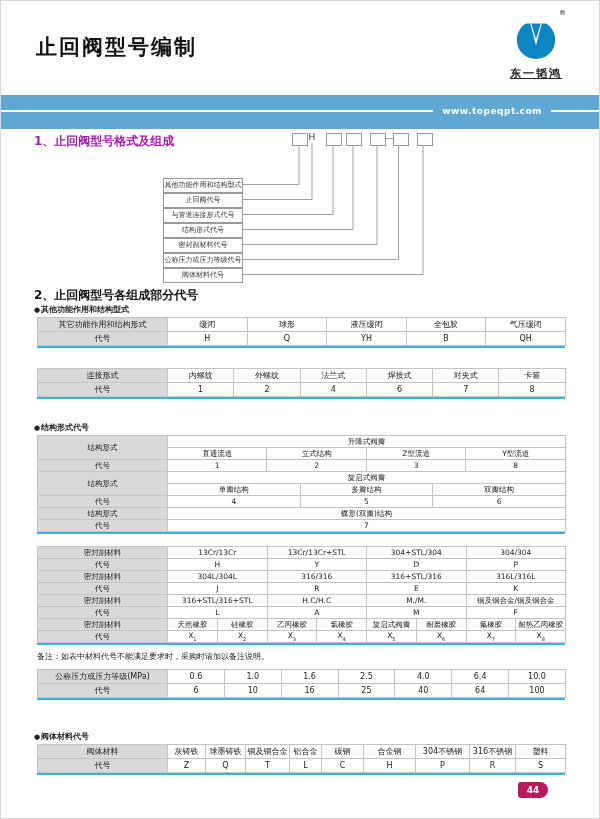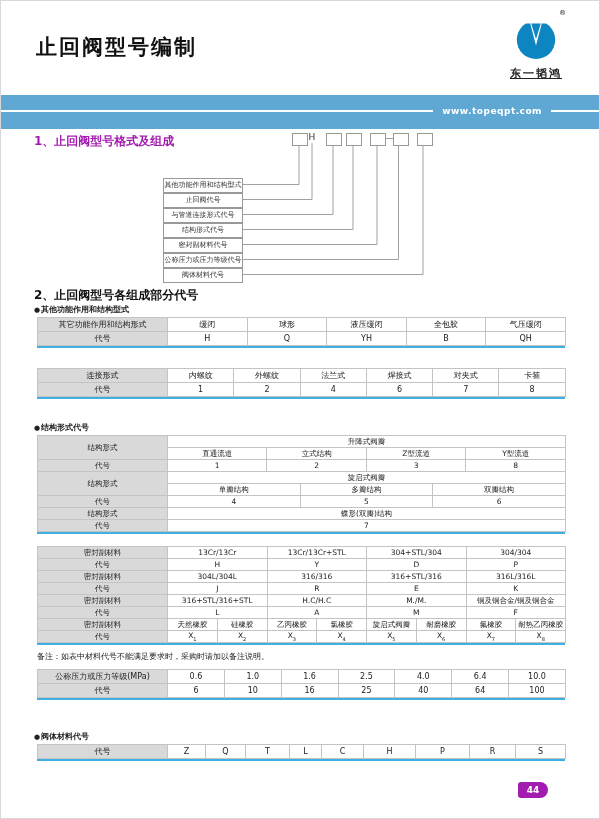--- a/index.html
+++ b/index.html
@@ -36,21 +36,21 @@
   .dot{font-size:7px;margin-right:1px;}
   table{border-collapse:collapse;table-layout:fixed;width:528px;margin-left:3px;}
   th,td{border:1px solid #c4c4c4;font-size:8px;font-weight:normal;text-align:center;
         padding:0;height:13px;color:#222;background:#fff;white-space:nowrap;overflow:hidden;}
   th{background:#d9d9d9;}
   .compact th,.compact td{height:11px;font-size:7.5px;}
   .blueline{width:528px;height:2px;background:#3fb0e3;margin-left:3px;}
   .xsub{font-size:5px;}
   .note{position:absolute;left:36px;font-size:8px;color:#222;}
   
-  .pagenum{position:absolute;left:517px;top:781px;width:30px;height:16px;background:#a21caf;
+  .pagenum{position:absolute;left:517px;top:781px;width:30px;height:16px;background:#be185d;
            color:#fff;font-size:9px;font-weight:bold;text-align:center;line-height:16px;
            border-radius:3px 8px 8px 3px;}
 </style>
 </head>
 <body>
 
 <div class="page">
 
   <div class="title">止回阀型号编制</div>
 
@@ -336,20 +336,32 @@
           <col style="width:40px">
           <col style="width:44px">
         <col style="width:32px">
           <col style="width:42px">
           <col style="width:52px">
           <col style="width:54px">
         <col style="width:46px">
           <col style="width:50px">
       </colgroup>
       <tbody>
+          <tr>
+        <th>阀体材料</th>
+        <td>灰铸铁</td>
+        <td>球墨铸铁</td>
+        <td>铜及铜合金</td>
+        <td>铝合金</td>
+        <td>碳钢</td>
+        <td>合金钢</td>
+        <td>304不锈钢</td>
+        <td>316不锈钢</td>
+        <td>塑料</td>
+      </tr>
       <tr>
         <th>代号</th>
         <td>Z</td>
         <td>Q</td>
         <td>T</td>
         <td>L</td>
         <td>C</td>
         <td>H</td>
         <td>P</td>
         <td>R</td>

